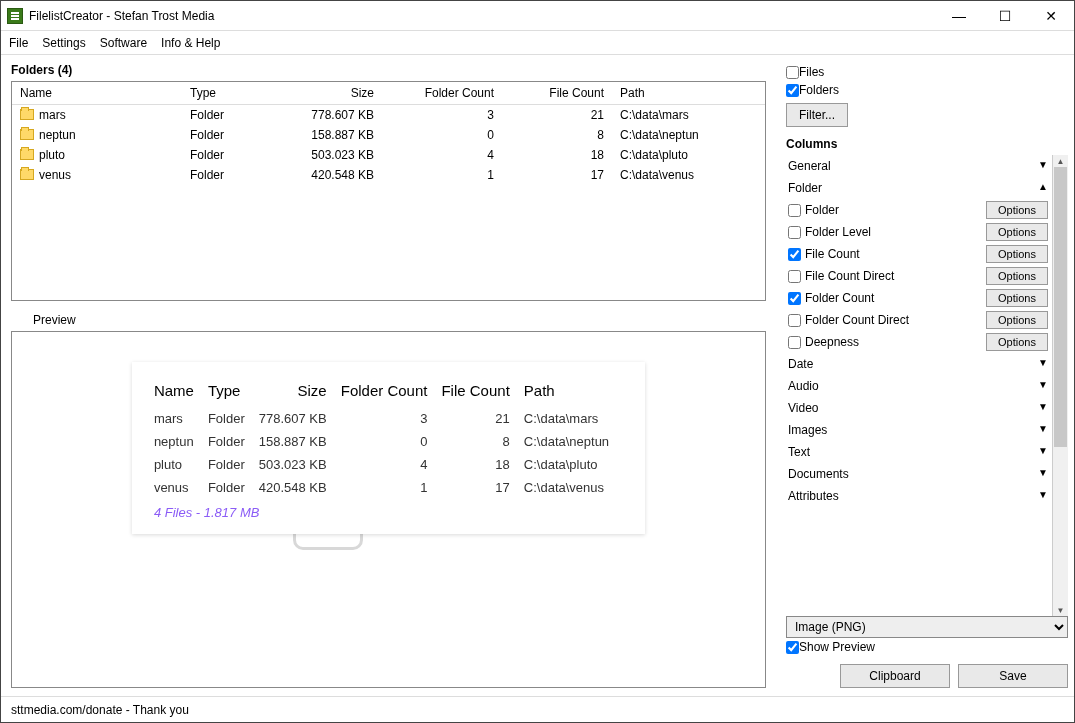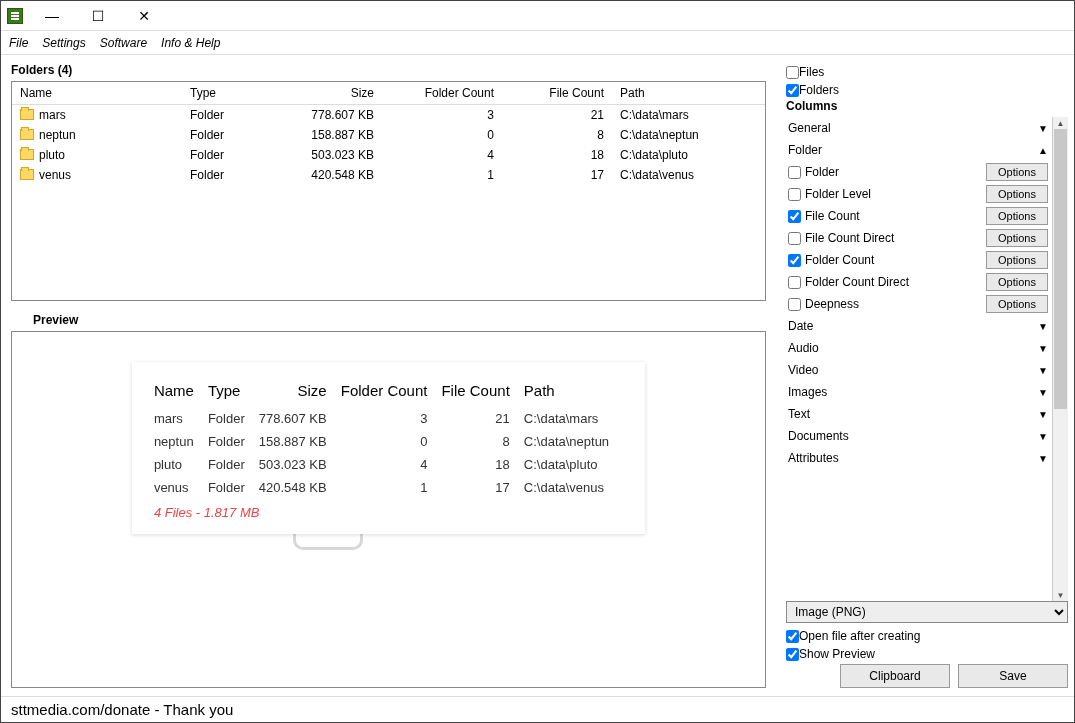--- a/index.html
+++ b/index.html
@@ -7,21 +7,21 @@
 
 
 .titlebar { height: 30px; display: flex; align-items: center; padding-left: 6px; border-bottom: 1px solid #ddd; }
 .titlebar .app-icon { width: 16px; height: 16px; background: #3a7a1a; border: 1px solid #2a5a12; margin-right: 6px; display: flex; align-items: center; justify-content: center; }
 .titlebar .app-icon svg { width: 10px; height: 10px; }
 .titlebar .title { flex: 1; font-size: 12px; }
 .win-controls { display: flex; height: 100%; }
 .win-controls div { width: 46px; display: flex; align-items: center; justify-content: center; font-size: 14px; font-family: sans-serif; }
 
 
-.menubar { height: 24px; display: flex; align-items: center; padding-left: 8px; gap: 14px; border-bottom: 1px solid #ddd; font-style: italic; }
+.menubar { height: 24px; display: flex; align-items: center; padding-left: 8px; gap: 14px; border-bottom: 1px solid #ddd; }
 .menubar span { font-size: 12px; }
 
 
 .main { display: flex; height: calc(100% - 30px - 24px - 26px); }
 .left { flex: 1; padding: 8px 10px; display: flex; flex-direction: column; min-width: 0; }
 .right { width: 298px; padding: 8px 6px 8px 10px; display: flex; flex-direction: column; }
 
 
 .section-title { font-weight: bold; font-size: 12px; margin-bottom: 4px; }
 .section-hint { font-size: 12px; margin-bottom: 6px; }
@@ -31,29 +31,29 @@
 .file-table th.ra { text-align: right; }
 .file-table td { padding: 3px 8px; }
 .file-table td.ra { text-align: right; }
 .folder-icon { display: inline-block; width: 14px; height: 11px; background: #ffd968; border: 1px solid #d6a820; margin-right: 5px; vertical-align: -1px; position: relative; }
 .folder-icon::before { content: ""; position: absolute; top: -3px; left: 0; width: 6px; height: 3px; background: #ffd968; border: 1px solid #d6a820; border-bottom: none; }
 
 .btn-row { display: flex; gap: 8px; margin-top: 8px; }
 .btn-row .spacer { flex: 1; }
 button.std { font-family: inherit; font-size: 12px; padding: 4px 12px; background: #e9e9e9; border: 1px solid #999; cursor: pointer; }
 
-.preview-label { font-weight: bold; margin-top: 12px; margin-bottom: 4px; padding-left: 22px; }
+.preview-label { font-weight: normal; margin-top: 12px; margin-bottom: 4px; padding-left: 22px; }
 .preview-box { flex: 1; border: 1px solid #888; background: #fff; display: flex; align-items: flex-start; justify-content: center; padding: 30px 10px; overflow: auto; position: relative; }
 .preview-inner { background: #fff; box-shadow: 0 1px 4px rgba(0,0,0,0.15); padding: 16px 22px 14px 22px; font-family: "Segoe UI Light","Segoe UI",sans-serif; }
 .preview-inner table { border-collapse: collapse; }
 .preview-inner th { font-size: 15px; font-weight: 400; text-align: left; padding: 4px 14px 8px 0; }
 .preview-inner th.ra { text-align: right; }
 .preview-inner td { font-size: 13px; padding: 4px 14px 4px 0; color: #333; font-weight: 300; }
 .preview-inner td.ra { text-align: right; }
-.preview-summary { font-style: italic; font-size: 13px; padding-top: 6px; color: #ef4444; font-weight: 300; }
+.preview-summary { font-style: italic; font-size: 13px; padding-top: 6px; color: #8b5cf6; font-weight: 300; }
 
 
 .watermark { position: absolute; left: 50%; top: 50%; transform: translate(-50%,-50%); color: #d0d0d0; font-size: 40px; font-weight: 300; pointer-events: none; z-index: 0; display: flex; align-items: center; gap: 8px; }
 .watermark .wm-box { width: 70px; height: 80px; border: 3px solid #d8d8d8; border-radius: 10px; display: flex; align-items: center; justify-content: center; font-size: 28px; }
 .watermark .wm-text { display: flex; flex-direction: column; line-height: 1; }
 .watermark .wm-cn { font-size: 34px; letter-spacing: 4px; }
 .watermark .wm-en { font-size: 18px; letter-spacing: 2px; }
 
 
 .rsection-title { font-weight: bold; margin-bottom: 4px; }
@@ -62,46 +62,47 @@
 .filter-btn { margin-top: 4px; margin-bottom: 10px; }
 
 .columns-panel { flex: 1; overflow: hidden; display: flex; }
 .columns-list { flex: 1; overflow-y: auto; padding-right: 2px; }
 .columns-scroll { width: 16px; background: #f0f0f0; border-left: 1px solid #ccc; position: relative; }
 .columns-scroll .thumb { position: absolute; left: 1px; right: 1px; top: 12px; height: 280px; background: #c8c8c8; }
 .columns-scroll .arr { position: absolute; left: 0; right: 0; height: 12px; display: flex; align-items: center; justify-content: center; font-size: 8px; color: #555; }
 .columns-scroll .arr.up { top: 0; }
 .columns-scroll .arr.dn { bottom: 0; }
 
-.cat-row { display: flex; align-items: center; justify-content: space-between; padding: 4px 2px; font-size: 12px; cursor: pointer; }
+.cat-row { display: flex; justify-content: space-between; padding: 4px 2px; font-size: 12px; cursor: pointer; }
 .cat-row .tri { font-size: 10px; }
 .opt-row { display: flex; align-items: center; justify-content: space-between; padding: 2px 2px; }
 .opt-row .lbl { display: flex; align-items: center; gap: 4px; }
 .opt-btn { font-family: inherit; font-size: 11px; padding: 2px 8px; background: #e9e9e9; border: 1px solid #999; width: 62px; }
 
 .export-title { font-weight: bold; margin-top: 8px; margin-bottom: 4px; }
 select.export { width: 100%; font-family: inherit; font-size: 12px; padding: 2px 4px; border: 1px solid #888; background: #eee; }
 
-.action-row { display: flex; gap: 8px; margin-top: 1px; justify-content: flex-end; }
+.action-row { display: flex; gap: 8px; margin-top: 8px; justify-content: flex-end; }
 .action-row button { width: 110px; }
 
 
-.statusbar { position: absolute; bottom: 0; left: 0; right: 0; height: 26px; border-top: 1px solid #ddd; display: flex; align-items: center; padding: 0 10px; font-size: 15px; background: #fff; }
+.statusbar { position: absolute; bottom: 0; left: 0; right: 0; height: 26px; border-top: 1px solid #ddd; display: flex; align-items: center; padding: 0 10px; font-size: 12px; background: #fff; }
 </style>
 </head>
 <body>
 
 <div class="titlebar">
   <div class="app-icon">
     <svg viewBox="0 0 10 10">
         <rect x="1" y="1" width="8" height="2" fill="#fff"></rect>
         <rect x="1" y="4" width="8" height="2" fill="#fff"></rect>
         <rect x="1" y="7" width="8" height="2" fill="#fff"></rect>
       </svg>
   </div>
+  <div class="title">FilelistCreator - Stefan Trost Media</div>
   <div class="win-controls">
     <div>—</div>
     <div>☐</div>
     <div>✕</div>
   </div>
 </div>
 
 <div class="menubar">
   <span>File</span>
   <span>Settings</span>
@@ -227,20 +228,21 @@
 
   <div class="right">
     <label class="chk-row">
       <input type="checkbox" id="chk-files" style="">
         <span>Files</span>
     </label>
     <label class="chk-row">
       <input type="checkbox" id="chk-folders" checked="" style="">
         <span>Folders</span>
     </label>
+    <div class="filter-btn"><button class="std">Filter...</button></div>
 
     <div class="rsection-title">Columns</div>
     <div class="columns-panel">
       <div class="columns-list" id="columns-list">
           <div class="cat-row">
             <span>General</span>
             <span class="tri">▼</span>
           </div>
           <div class="cat-row">
             <span>Folder</span>
@@ -327,24 +329,20 @@
       <div class="columns-scroll">
         <div class="arr up">▲</div>
         <div class="thumb"></div>
         <div class="arr dn">▼</div>
       </div>
     </div>
 
     <select class="export">
       <option id="export-opt">Image (PNG)</option>
     </select>
-    <label class="chk-row" style="margin-top:6px">
-      <input type="checkbox" id="chk-open" checked="" style="">
-        <span>Open file after creating</span>
-    </label>
     <label class="chk-row">
       <input type="checkbox" id="chk-preview" checked="" style="">
         <span>Show Preview</span>
     </label>
     <div class="action-row">
       <button class="std">Clipboard</button>
       <button class="std">Save</button>
     </div>
   </div>
 </div>

